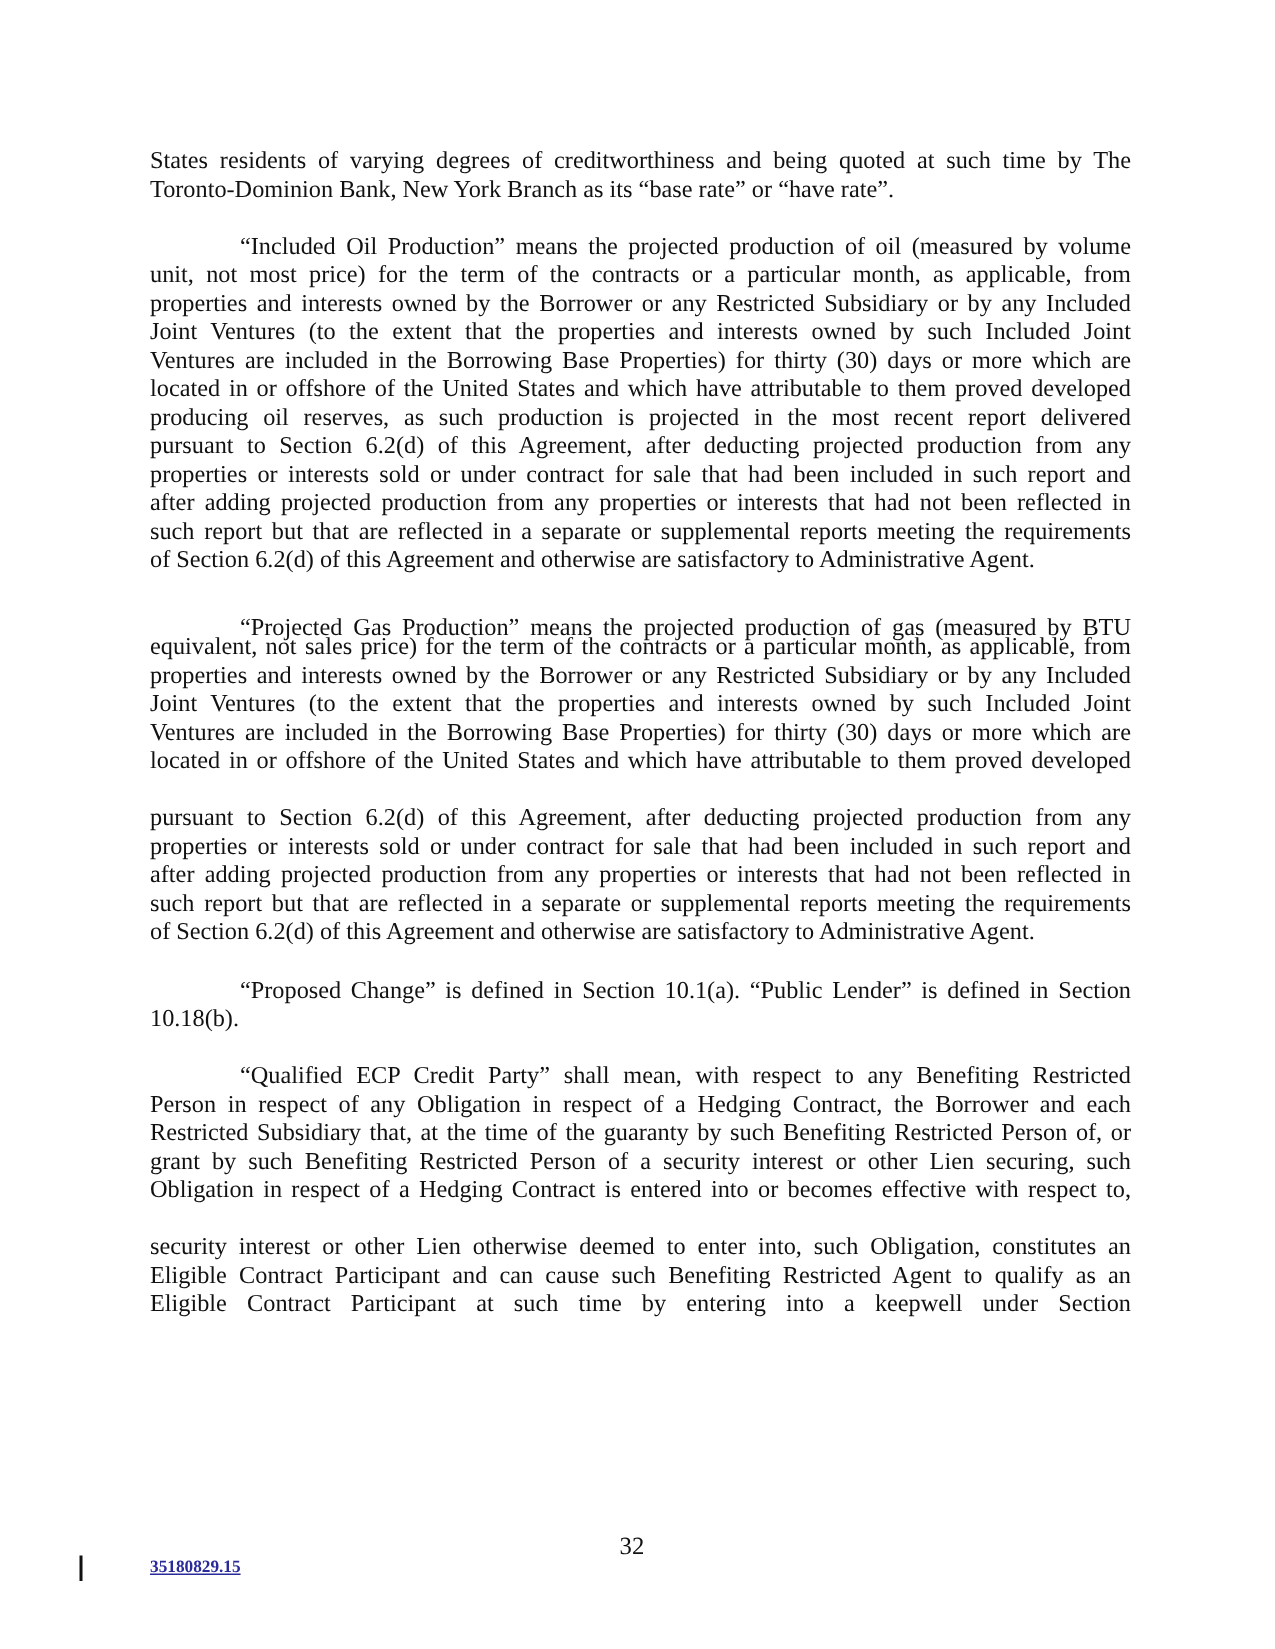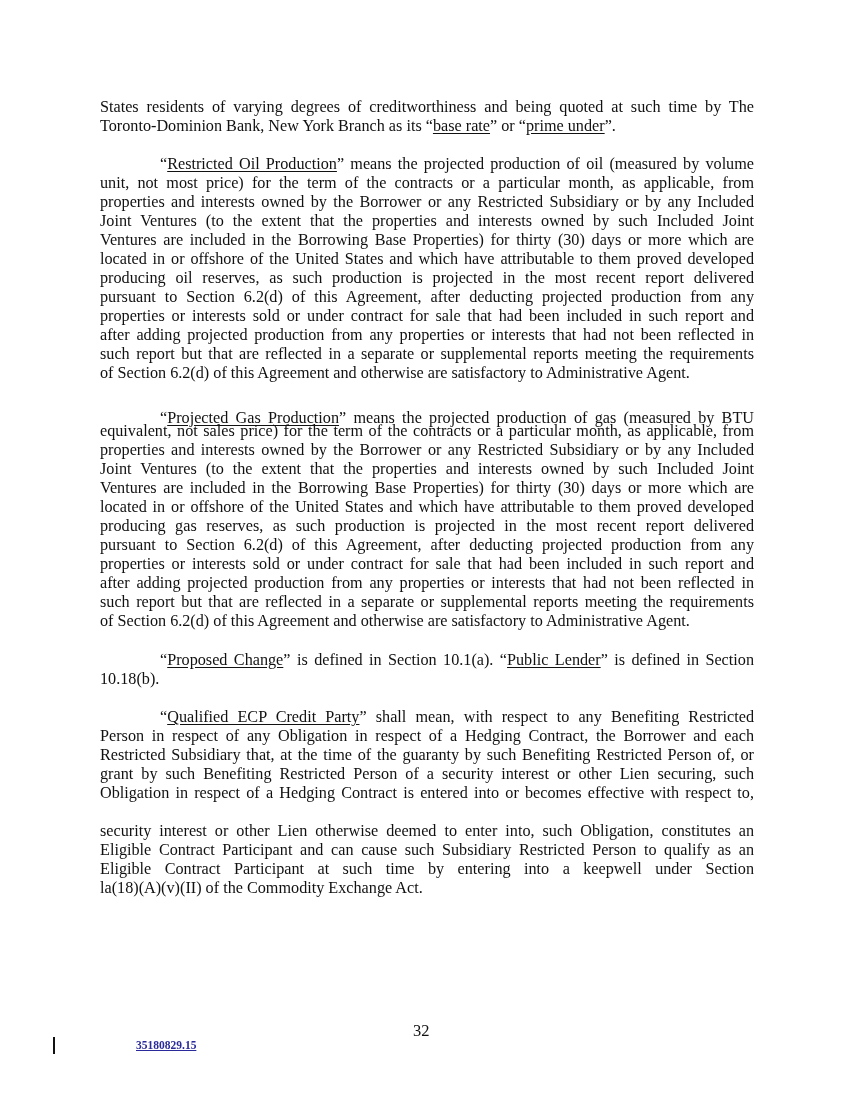--- a/index.html
+++ b/index.html
@@ -3,70 +3,68 @@
 <meta charset="utf-8">
 <style>
   html, body { margin: 0; padding: 0; background: #ffffff; }
   body { width: 850px; height: 1099px; position: relative; overflow: hidden;
          font-family: "Liberation Serif", serif; color: #111; }
   .page { position: absolute; left: 0; top: 0; width: 850px; height: 1099px; }
   .line { position: absolute; left: 100px; width: 654px; font-size: 16.2px; line-height: 19px;
           white-space: nowrap; text-align: justify; text-align-last: justify; }
   .line.last { text-align-last: left; }
   .line.indent { left: 160px; width: 594px; }
-  .u { text-decoration: underline; text-underline-offset: 2px; }
+  .u { text-underline-offset: 2px; }
   .pagenum { position: absolute; left: 413px; top: 1021px; font-size: 16.5px; }
   .docid { position: absolute; left: 100px; top: 1039px; font-size: 11.5px; font-weight: bold;
-           color: #2a2a9a; text-decoration: underline; margin-left: 36px; }
+           color: #2a2a9a; text-decoration: underline; }
   .margin-bar { position: absolute; left: 53px; top: 1037px; width: 2px; height: 17px; background: #111; }
 </style>
 </head>
 <body>
 
 <div class="page">
 
   <div class="line" style="top:98px">States residents of varying degrees of creditworthiness and being quoted at such time by The</div>
-  <div class="line last" style="top:117px"><span>Toronto-Dominion Bank, New York Branch as its “</span><span class="u">base rate</span><span>” or “</span><span class="u">prime under</span><span>”.</span></div>
+  <div class="line last" style="top:117px"><span>Toronto-Dominion Bank, New York Branch as its “</span><span class="u">base rate</span><span>” or “</span><span class="u">have rate</span><span>”.</span></div>
 
-  <div class="line indent" style="top:155px"><span>“</span><span class="u">Restricted Oil Production</span><span>” means the projected production of oil (measured by volume</span></div>
+  <div class="line indent" style="top:155px"><span>“</span><span class="u">Included Oil Production</span><span>” means the projected production of oil (measured by volume</span></div>
   <div class="line" style="top:174px">unit, not most price) for the term of the contracts or a particular month, as applicable, from</div>
   <div class="line" style="top:193px">properties and interests owned by the Borrower or any Restricted Subsidiary or by any Included</div>
   <div class="line" style="top:212px">Joint Ventures (to the extent that the properties and interests owned by such Included Joint</div>
   <div class="line" style="top:231px">Ventures are included in the Borrowing Base Properties) for thirty (30) days or more which are</div>
   <div class="line" style="top:250px">located in or offshore of the United States and which have attributable to them proved developed</div>
   <div class="line" style="top:269px">producing oil reserves, as such production is projected in the most recent report delivered</div>
   <div class="line" style="top:288px">pursuant to Section 6.2(d) of this Agreement, after deducting projected production from any</div>
   <div class="line" style="top:307px">properties or interests sold or under contract for sale that had been included in such report and</div>
   <div class="line" style="top:326px">after adding projected production from any properties or interests that had not been reflected in</div>
   <div class="line" style="top:345px">such report but that are reflected in a separate or supplemental reports meeting the requirements</div>
   <div class="line last" style="top:364px">of Section 6.2(d) of this Agreement and otherwise are satisfactory to Administrative Agent.</div>
 
   <div class="line indent" style="top:409px"><span>“</span><span class="u">Projected Gas Production</span><span>” means the projected production of gas (measured by BTU</span></div>
   <div class="line" style="top:422px">equivalent, not sales price) for the term of the contracts or a particular month, as applicable, from</div>
   <div class="line" style="top:441px">properties and interests owned by the Borrower or any Restricted Subsidiary or by any Included</div>
   <div class="line" style="top:460px">Joint Ventures (to the extent that the properties and interests owned by such Included Joint</div>
   <div class="line" style="top:479px">Ventures are included in the Borrowing Base Properties) for thirty (30) days or more which are</div>
   <div class="line" style="top:498px">located in or offshore of the United States and which have attributable to them proved developed</div>
-  <div class="line" style="top:517px">producing gas reserves, as such production is projected in the most recent report delivered</div>
   <div class="line" style="top:536px">pursuant to Section 6.2(d) of this Agreement, after deducting projected production from any</div>
   <div class="line" style="top:555px">properties or interests sold or under contract for sale that had been included in such report and</div>
   <div class="line" style="top:574px">after adding projected production from any properties or interests that had not been reflected in</div>
   <div class="line" style="top:593px">such report but that are reflected in a separate or supplemental reports meeting the requirements</div>
   <div class="line last" style="top:612px">of Section 6.2(d) of this Agreement and otherwise are satisfactory to Administrative Agent.</div>
 
   <div class="line indent" style="top:651px"><span>“</span><span class="u">Proposed Change</span><span>” is defined in Section 10.1(a). “</span><span class="u">Public Lender</span><span>” is defined in Section</span></div>
   <div class="line last" style="top:670px">10.18(b).</div>
 
   <div class="line" style="top:727px">Person in respect of any Obligation in respect of a Hedging Contract, the Borrower and each</div>
   <div class="line indent" style="top:708px"><span>“</span><span class="u">Qualified ECP Credit Party</span><span>” shall mean, with respect to any Benefiting Restricted</span></div>
   <div class="line" style="top:746px">Restricted Subsidiary that, at the time of the guaranty by such Benefiting Restricted Person of, or</div>
   <div class="line" style="top:765px">grant by such Benefiting Restricted Person of a security interest or other Lien securing, such</div>
   <div class="line" style="top:784px">Obligation in respect of a Hedging Contract is entered into or becomes effective with respect to,</div>
   <div class="line" style="top:822px">security interest or other Lien otherwise deemed to enter into, such Obligation, constitutes an</div>
-  <div class="line" style="top:841px">Eligible Contract Participant and can cause such Subsidiary Restricted Person to qualify as an</div>
+  <div class="line" style="top:841px">Eligible Contract Participant and can cause such Benefiting Restricted Agent to qualify as an</div>
   <div class="line" style="top:860px">Eligible Contract Participant at such time by entering into a keepwell under Section</div>
-  <div class="line last" style="top:879px">la(18)(A)(v)(II) of the Commodity Exchange Act.</div>
 
 
   <div class="pagenum">32</div>
   <div class="margin-bar"></div>
   <div class="docid">35180829.15</div>
 </div>
 
 </body></html>

